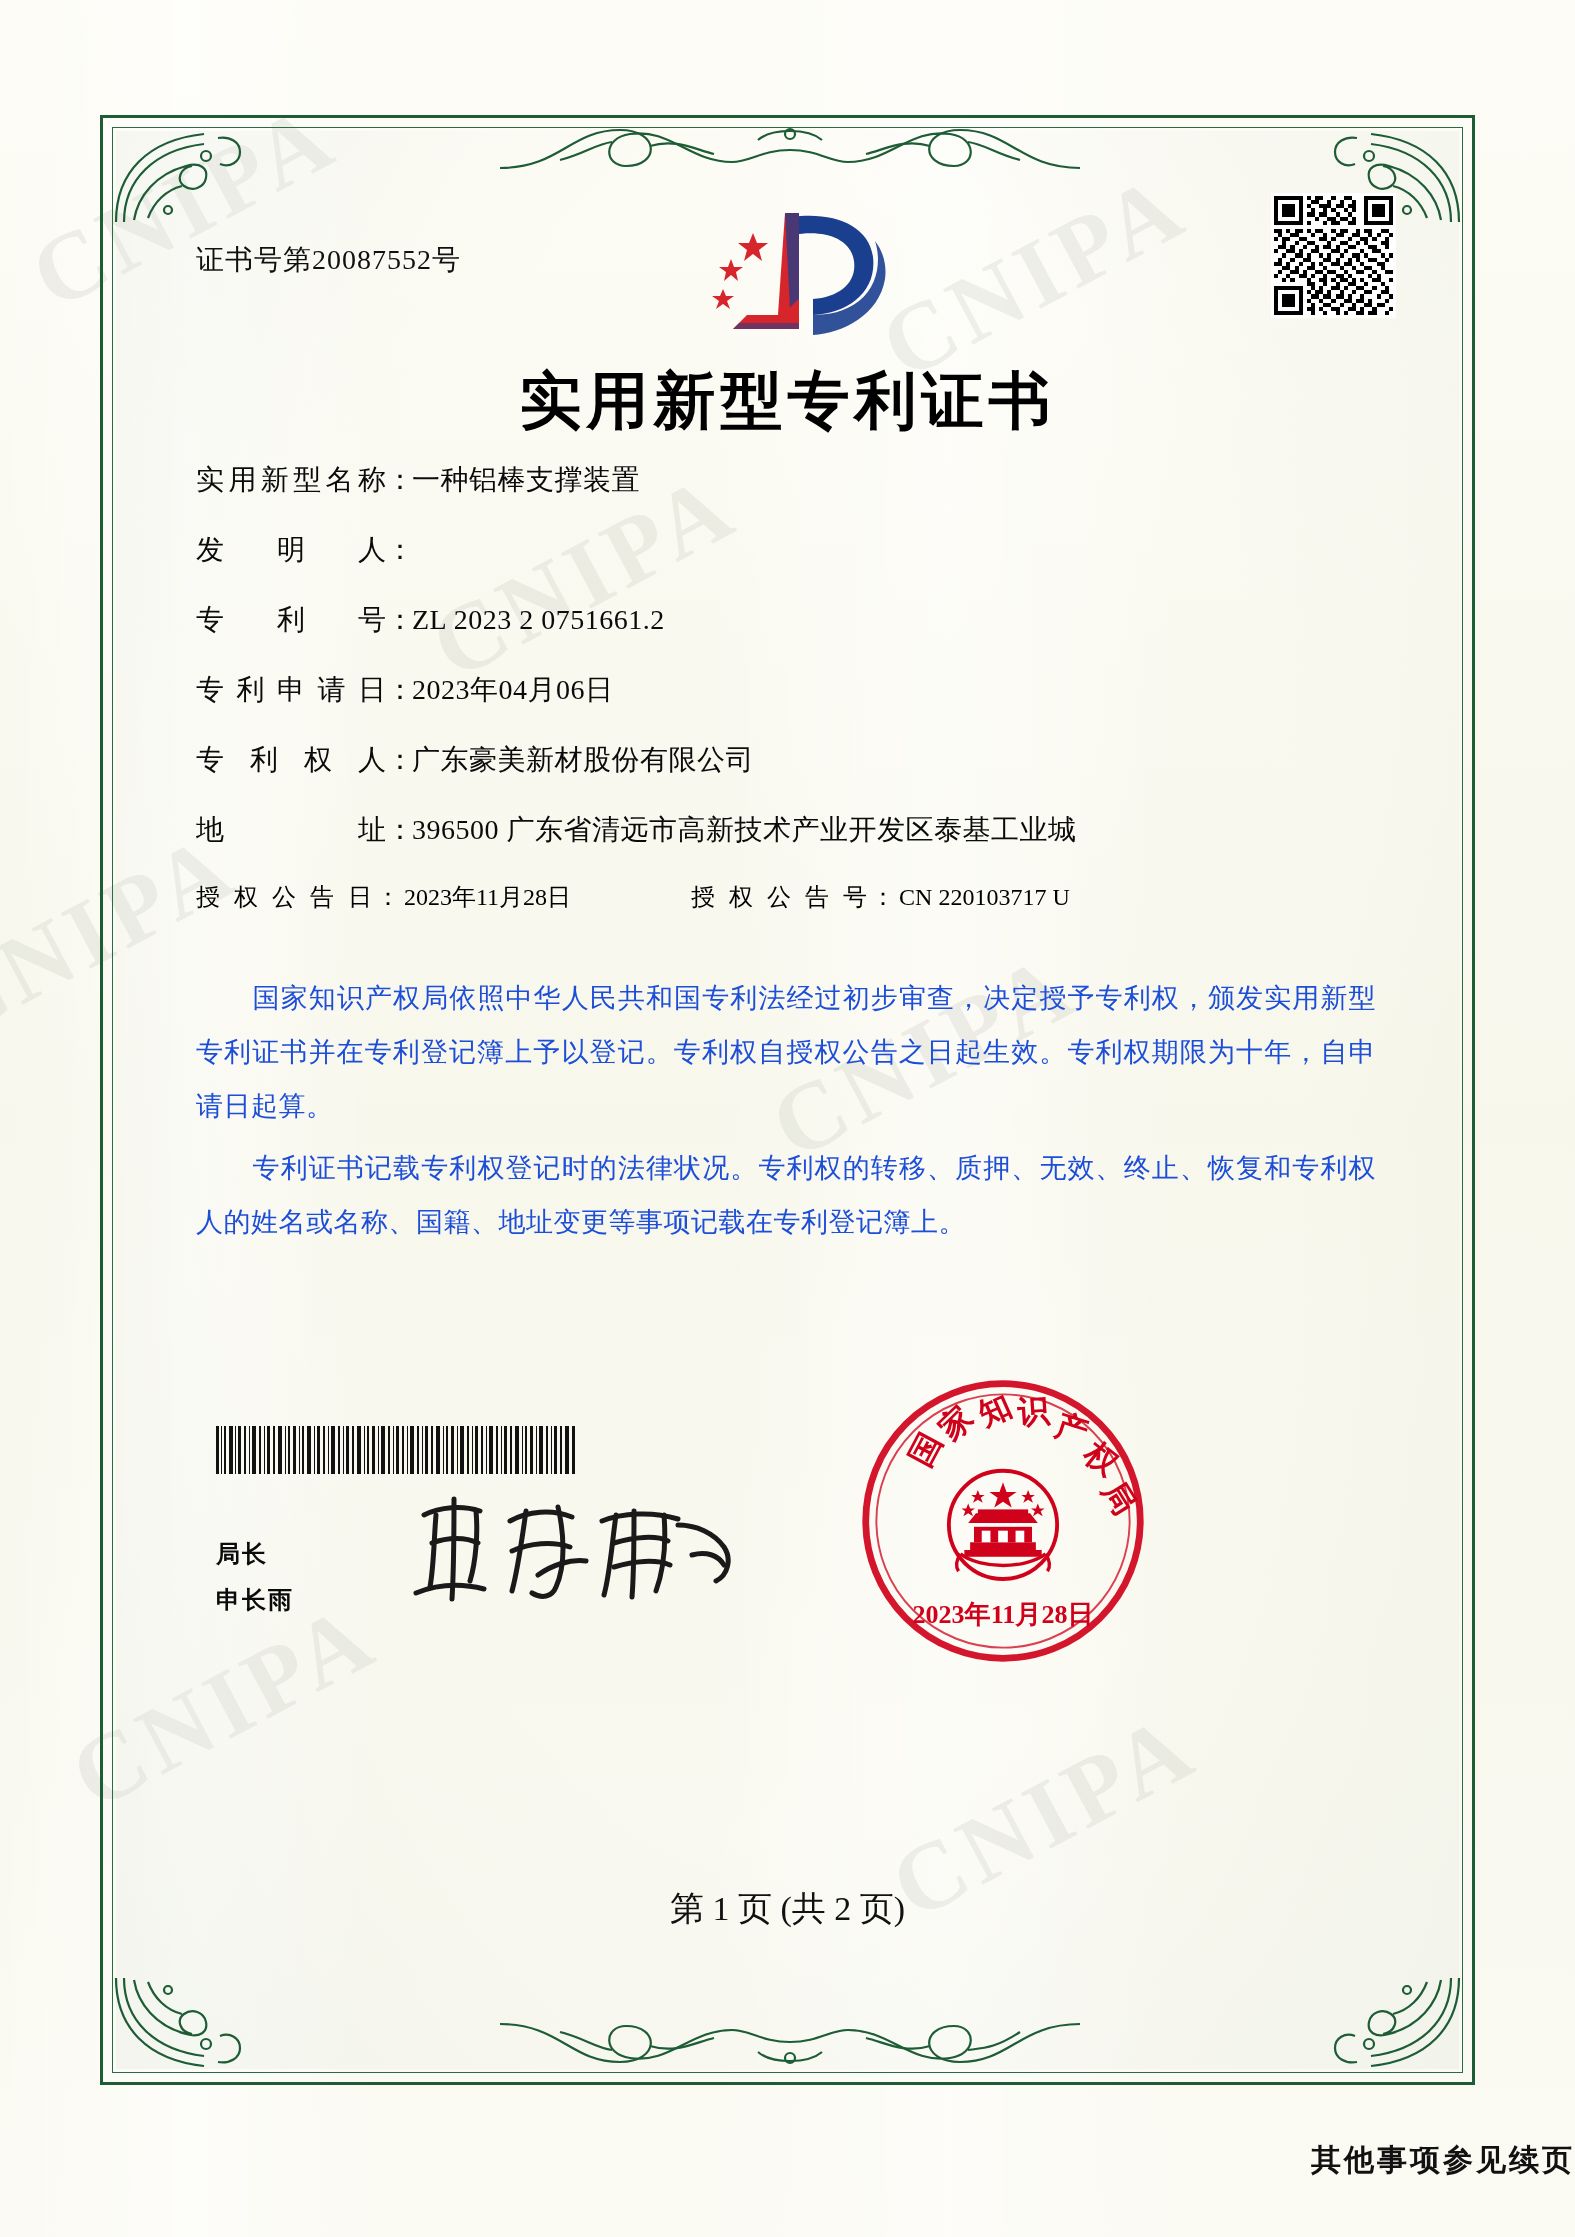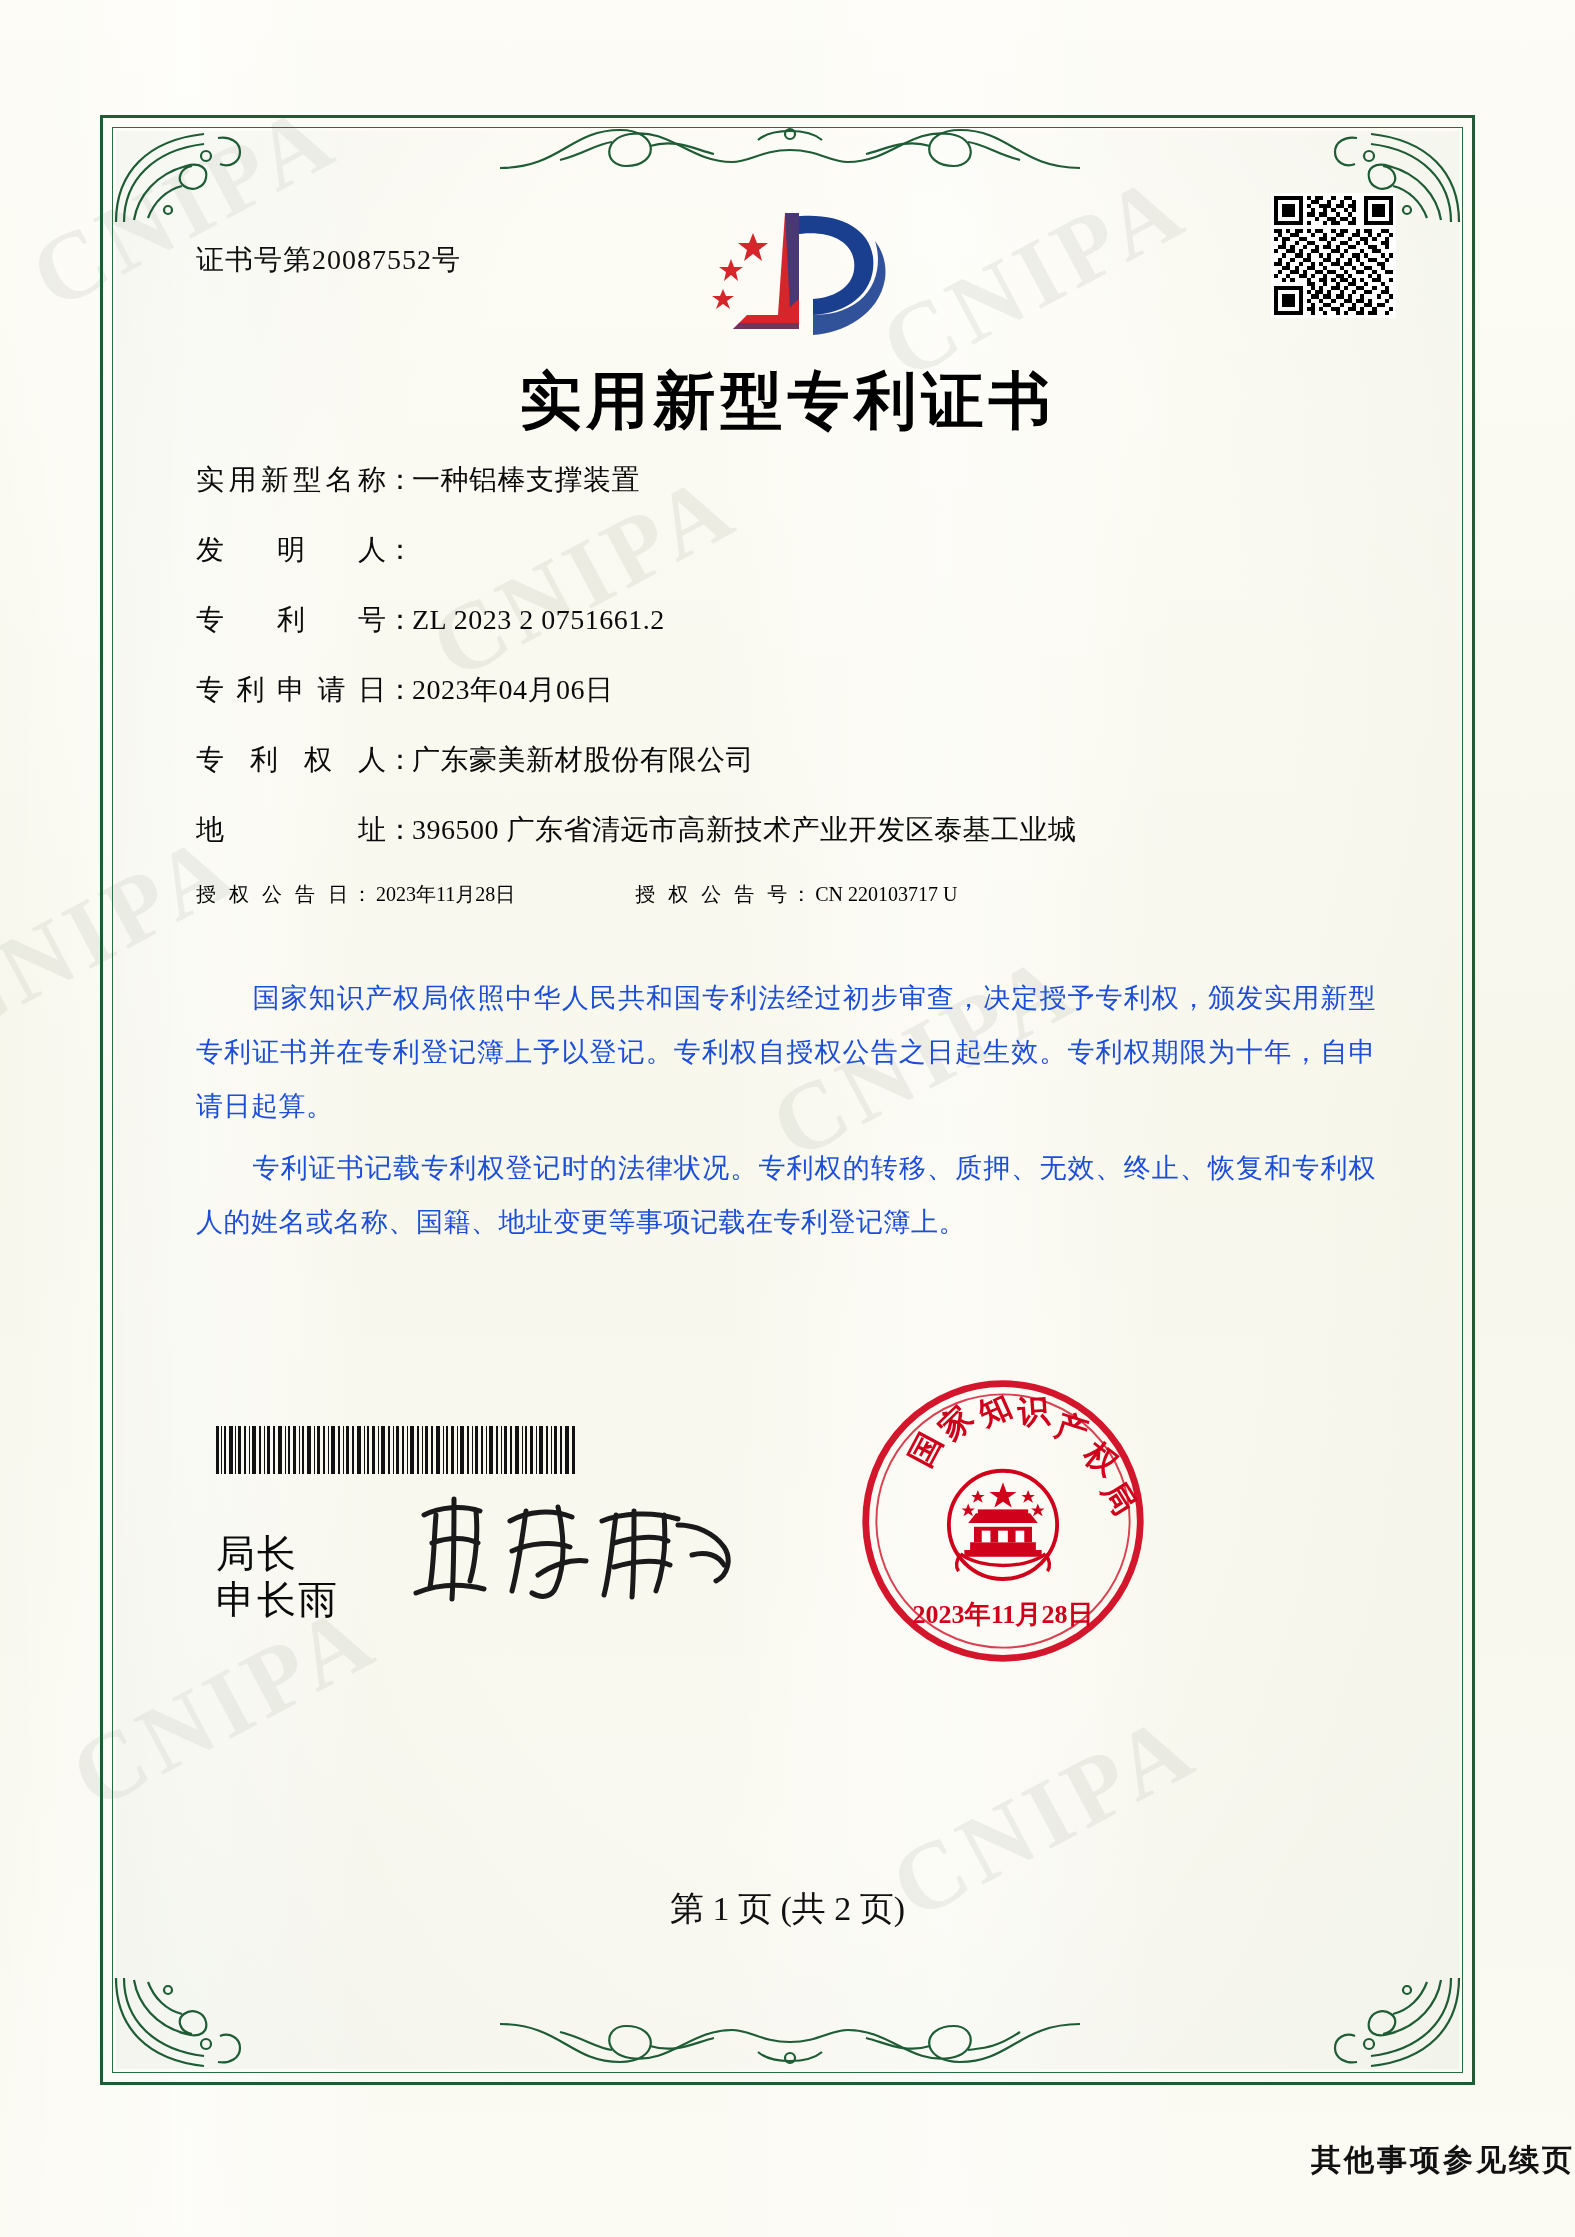--- a/index.html
+++ b/index.html
@@ -196,21 +196,21 @@
   }
   .field-value {
     flex: 1 1 auto;
     font-size: 28px;
     letter-spacing: 0.5px;
   }
   .row-inline {
     display: flex;
     align-items: baseline;
     margin-bottom: 32px;
-    font-size: 20px;
+    font-size: 24px;
   }
   .inline-label { letter-spacing: 4px; }
   .inline-value { margin-left: 4px; }
   .gap { width: 120px; }
 
   .para {
     position: absolute;
     left: 80px;
     width: 1180px;
     font-size: 27px;
@@ -231,25 +231,25 @@
     height: 48px;
     display: flex;
     align-items: flex-end;
   }
   .barcode svg { width: 100%; height: 100%; display:block; }
 
   .director {
     position: absolute;
     left: 100px;
     top: 1400px;
-    font-size: 39px;
+    font-size: 24px;
     line-height: 46px;
     letter-spacing: 2px;
     color: #0b0b0b;
-    font-weight: 400;
+    font-weight: 700;
   }
   .signature {
     position: absolute;
     left: 290px;
     top: 1350px;
     width: 340px;
     height: 130px;
     color: #111;
   }
   .signature svg { width: 100%; height: 100%; display: block; }

